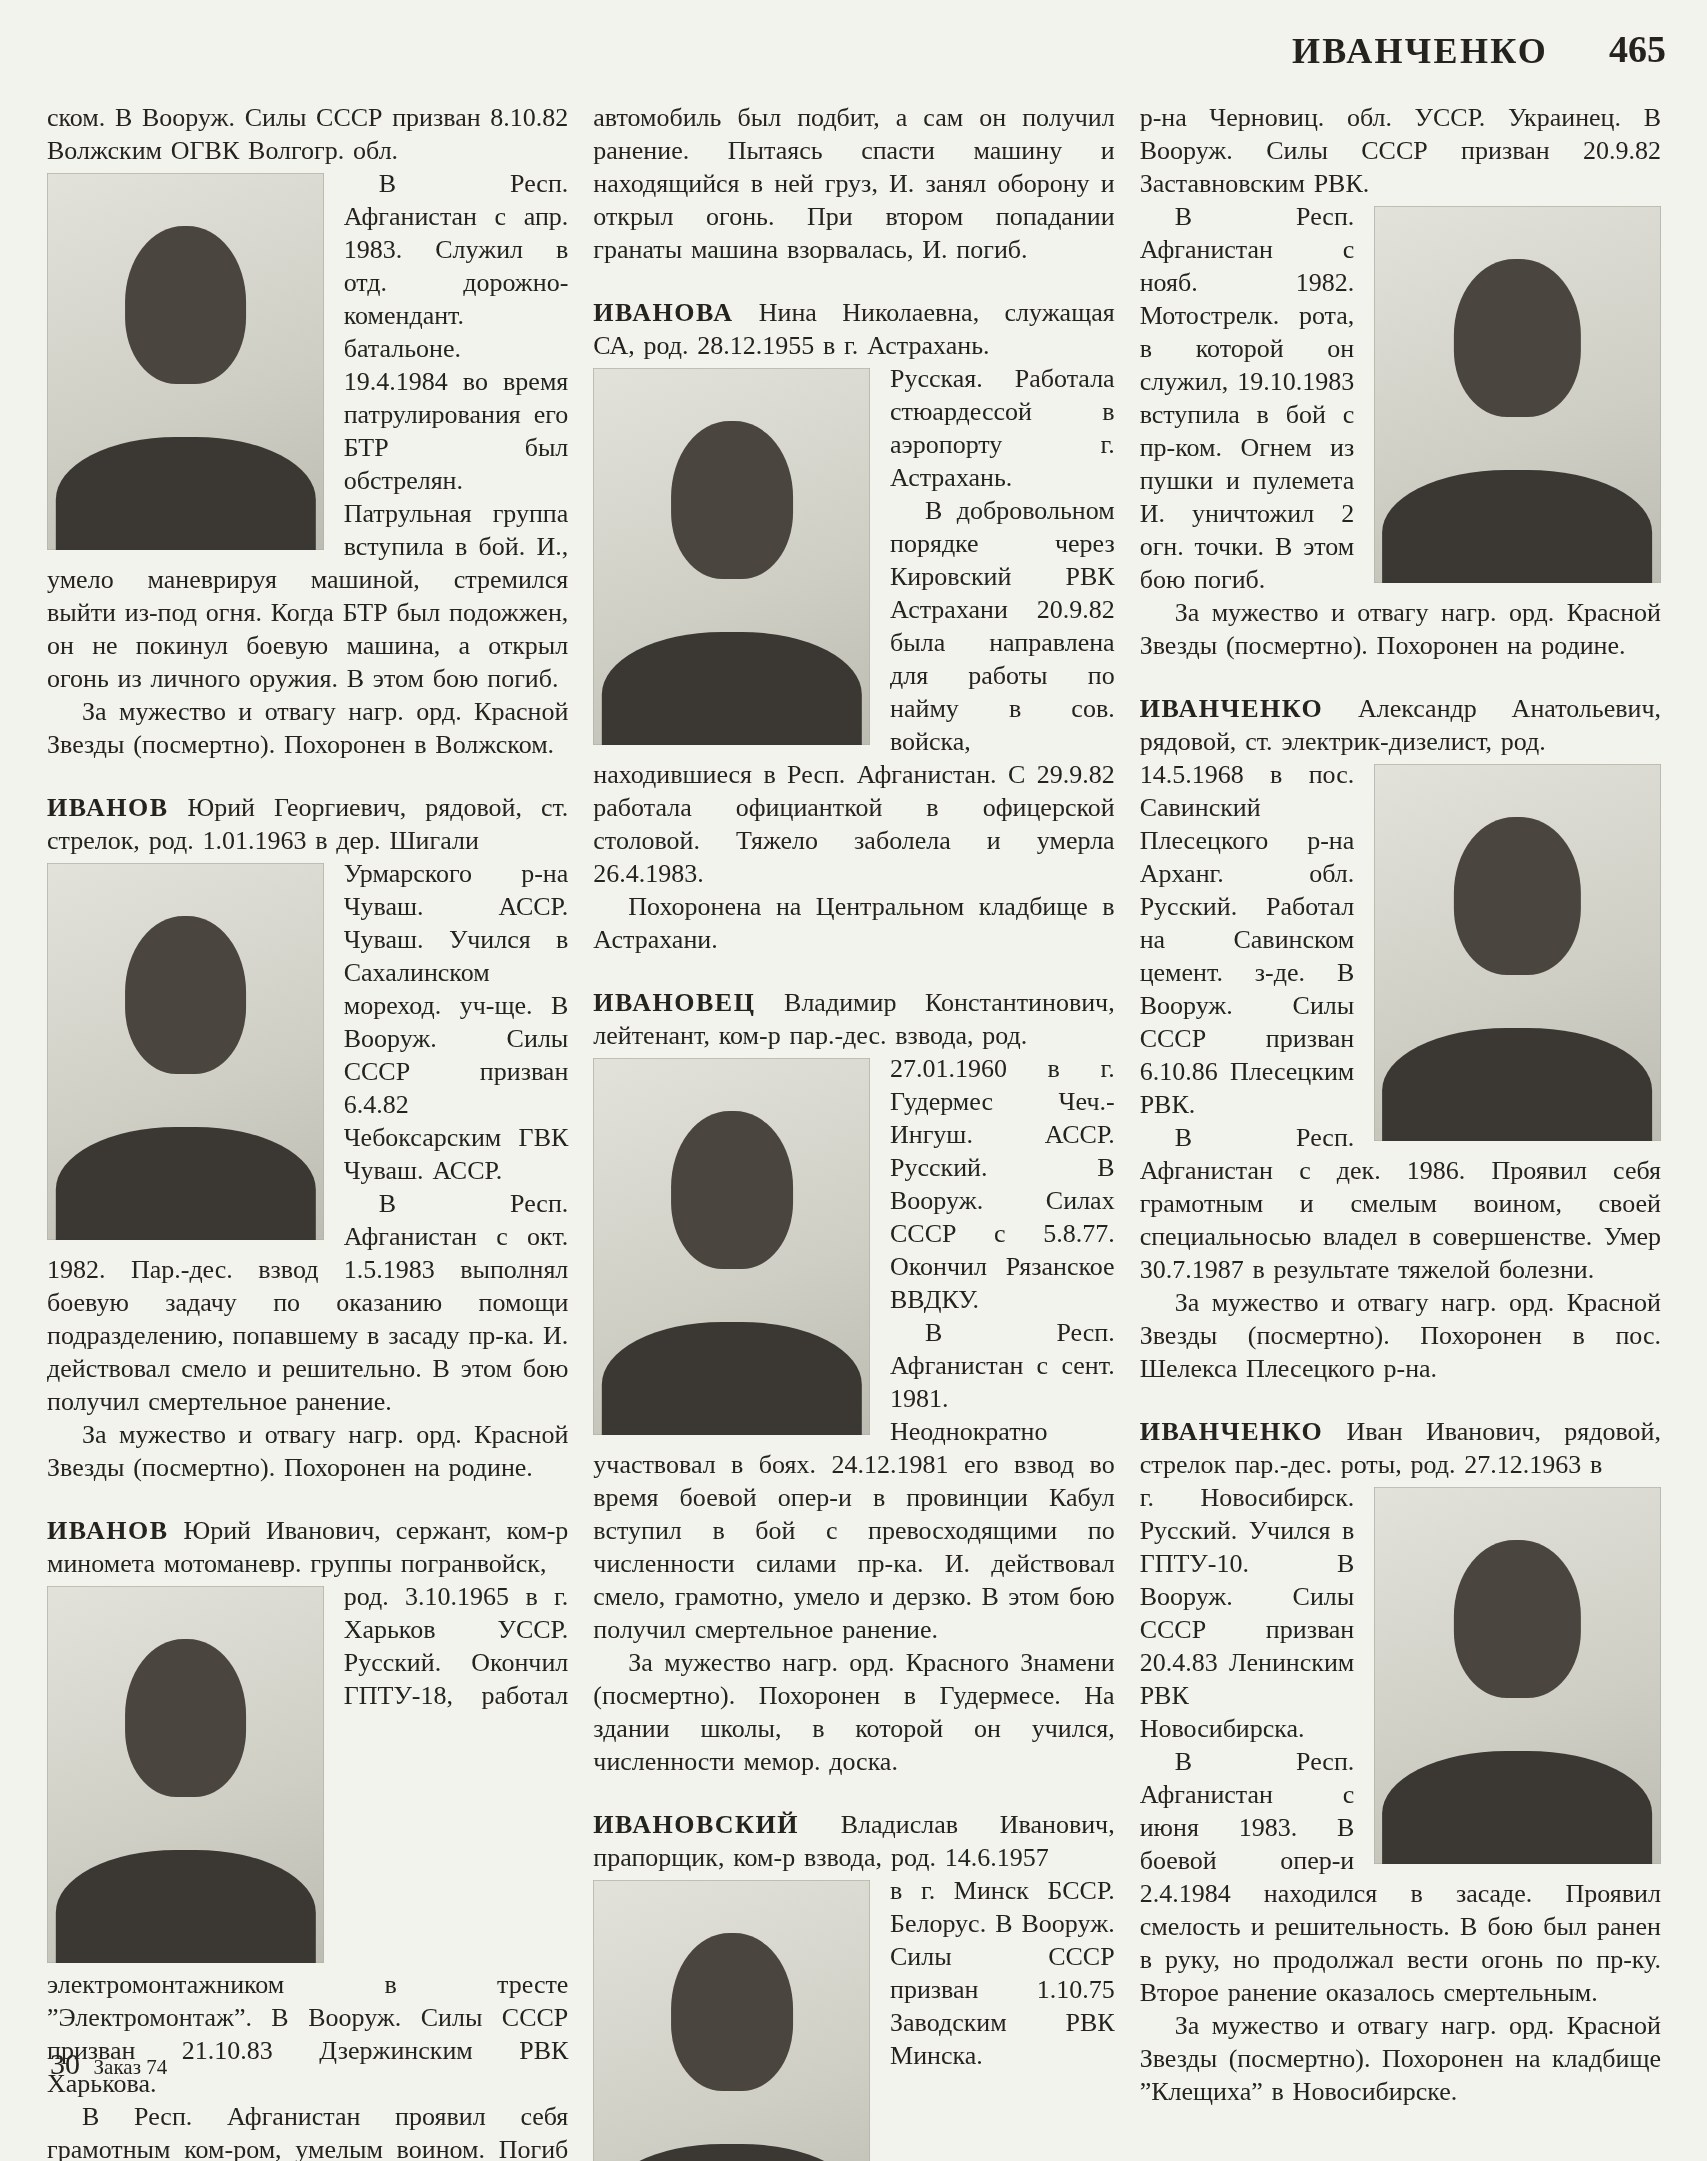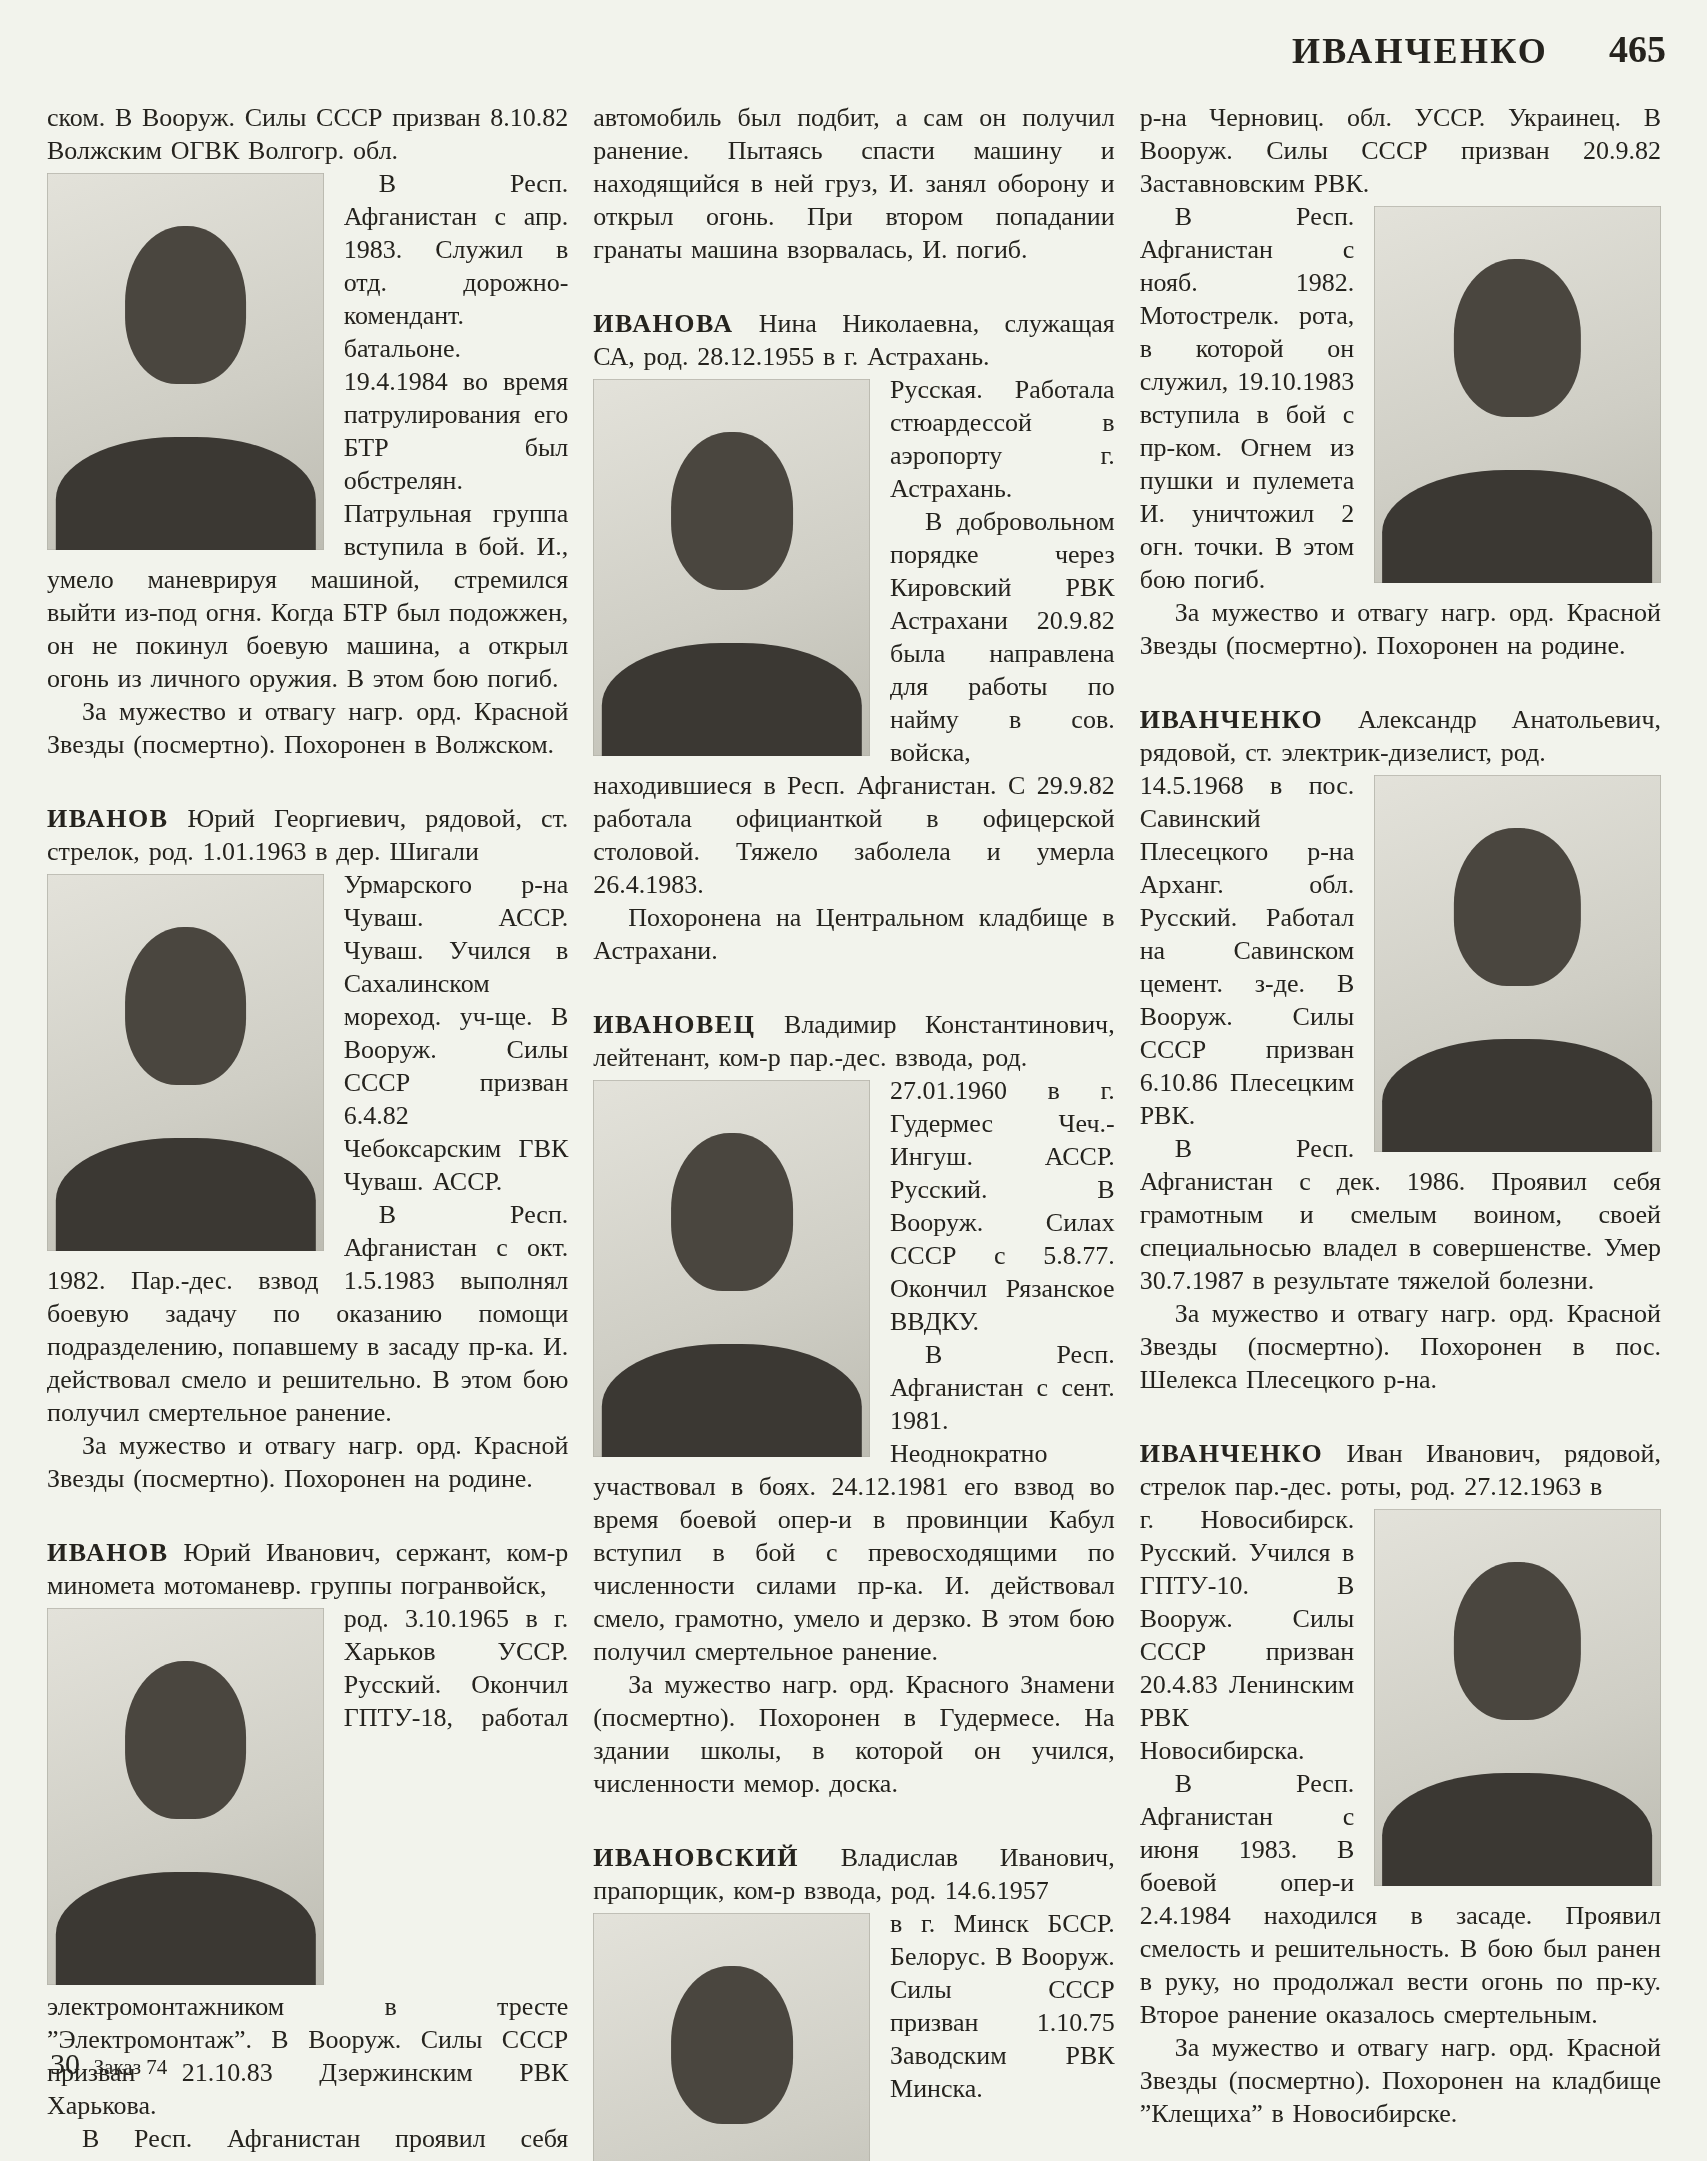--- a/index.html
+++ b/index.html
@@ -8,21 +8,21 @@
     background:#f2f3ec;color:#25231e;
     font-family:"Liberation Serif", serif;
     text-decoration:underline;
   }
   .hdr-title{position:absolute;top:30px;right:160px;font-size:36px;font-weight:bold;letter-spacing:2.3px;}
   .hdr-page{position:absolute;top:27px;right:42px;font-size:38px;font-weight:bold;}
   .columns{position:absolute;top:101px;left:47px;width:1614px;display:flex;gap:25px;}
   .col{width:530px;font-size:26px;line-height:33px;text-align:justify;word-spacing:2.3px;hyphens:auto;-webkit-hyphens:auto;}
   .col p{margin:0;}
   .ind{text-indent:35px;}
-  .entry{margin-top:41px;}
+  .entry{margin-top:30px;}
   .head b{letter-spacing:1.5px;}
   .photo{
     position:relative;overflow:hidden;
     background:linear-gradient(160deg,#e3e2da 0%,#cfcec5 60%,#bdbcb2 100%);
     box-shadow:0 0 0 0.8px #b5b4aa inset;
   }
   .photo.left{float:left;width:277px;height:377px;margin:6px 19.7px 4.5px 0;}
   .photo.right{float:right;width:287px;height:377px;margin:6px 0 4.5px 19.7px;}
   .photo::before{content:"";position:absolute;top:14%;left:50%;transform:translateX(-50%);
     width:44%;height:42%;background:#4a463f;border-radius:48% 48% 42% 42%;}

